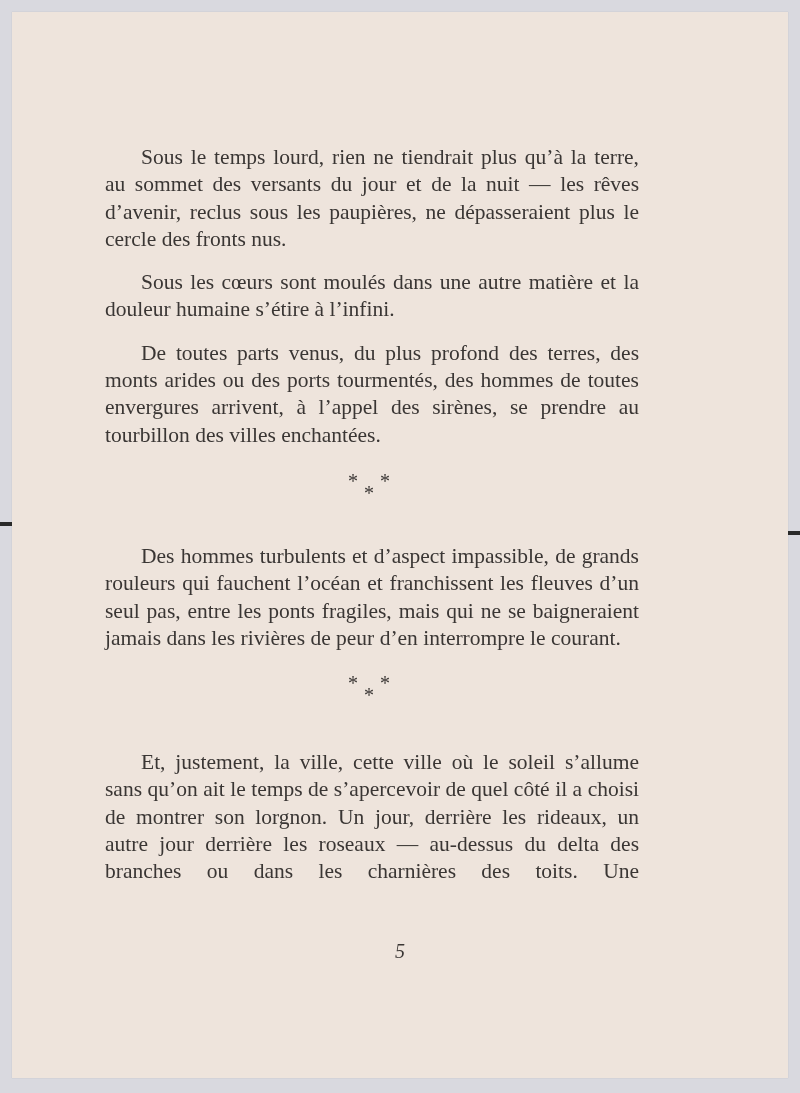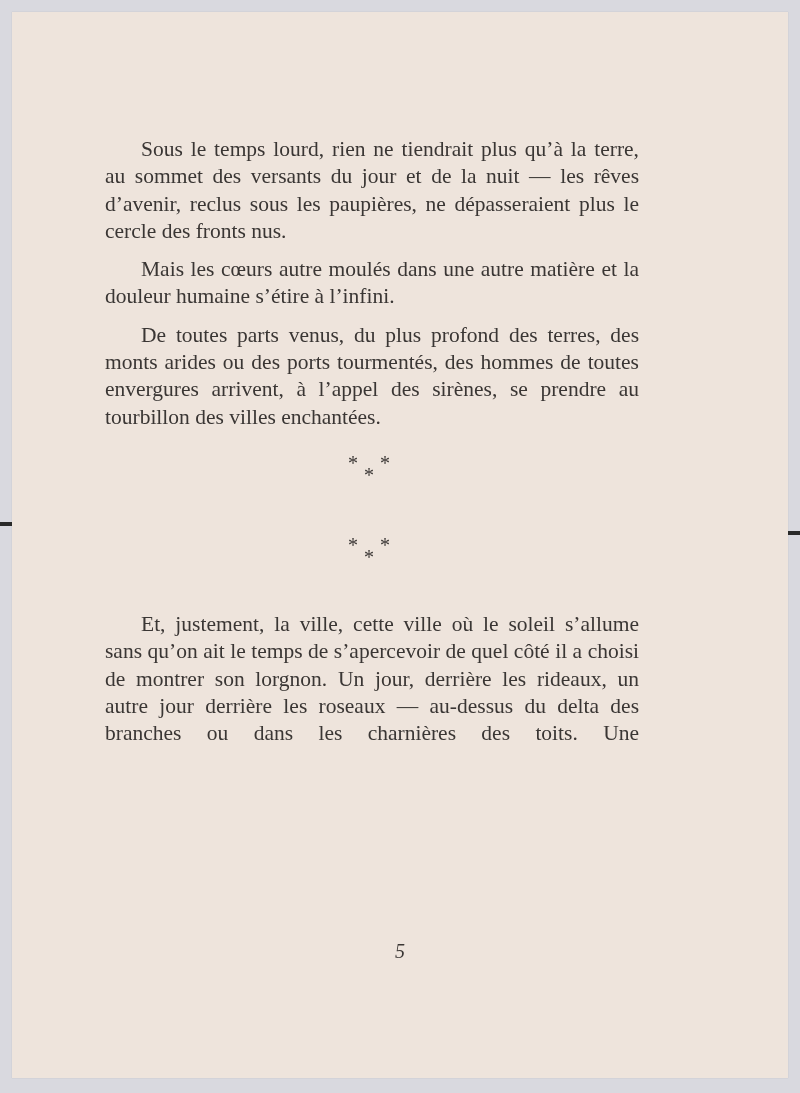--- a/index.html
+++ b/index.html
@@ -17,21 +17,21 @@
   }
   .tick.left { left:0; top:522px; width:12px; }
   .tick.right { right:0; top:531px; width:12px; }
   .text {
     position:absolute; left:105px; top:128px; width:534px;
     font-family:"Liberation Serif","DejaVu Serif",serif;
     font-size:21.5px; line-height:27.3px; color:#3a3634;
     text-align:justify;
   }
   .text p {
-    margin:8px 0 11px 0; text-indent:36px; text-align:justify;
+    margin:16px 0 11px 0; text-indent:36px; text-align:justify;
     text-align-last:left;
   }
   .asterism {
     position:relative; height:56px; margin:0;
   }
   .asterism span {
     position:absolute; font-size:20px; line-height:20px; color:#3a3634;
   }
   .asterism .a1 { left:243px; top:10px; }
   .asterism .a2 { left:275px; top:10px; }
@@ -47,29 +47,30 @@
 </head>
 <body>
 
 <div class="paper">
 </div>
 <div class="tick left"></div>
 <div class="tick right"></div>
 
 <div class="text">
   <p>Sous le temps lourd, rien ne tiendrait plus qu’à la terre, au sommet des versants du jour et de la nuit — les rêves d’avenir, reclus sous les paupières, ne dépasseraient plus le cercle des fronts nus.</p>
-  <p>Mais les cœurs autre moulés dans une autre matière et la douleur humaine s’étire à l’infini.</p>
+  <p>Sous les cœurs sont moulés dans une autre matière et la douleur humaine s’étire à l’infini.</p>
   <p>De toutes parts venus, du plus profond des terres, des monts arides ou des ports tourmentés, des hommes de toutes envergures arrivent, à l’appel des sirènes, se prendre au tourbillon des villes enchantées.</p>
 
   <div class="asterism sep1">
     <span class="a1">*</span>
     <span class="a2">*</span>
     <span class="a3">*</span>
   </div>
 
+  <p>Des hommes turbulents et d’aspect impassible, de grands rouleurs qui fauchent l’océan et franchissent les fleuves d’un seul pas, entre les ponts fragiles, mais qui ne se baigneraient jamais dans les rivières de peur d’en interrompre le courant.</p>
 
   <div class="asterism sep2">
     <span class="a1">*</span>
     <span class="a2">*</span>
     <span class="a3">*</span>
   </div>
 
   <p style="text-align-last:justify;">Et, justement, la ville, cette ville où le soleil s’allume sans qu’on ait le temps de s’apercevoir de quel côté il a choisi de montrer son lorgnon. Un jour, derrière les rideaux, un autre jour derrière les roseaux — au-dessus du delta des branches ou dans les charnières des toits. Une</p>
 </div>
 

